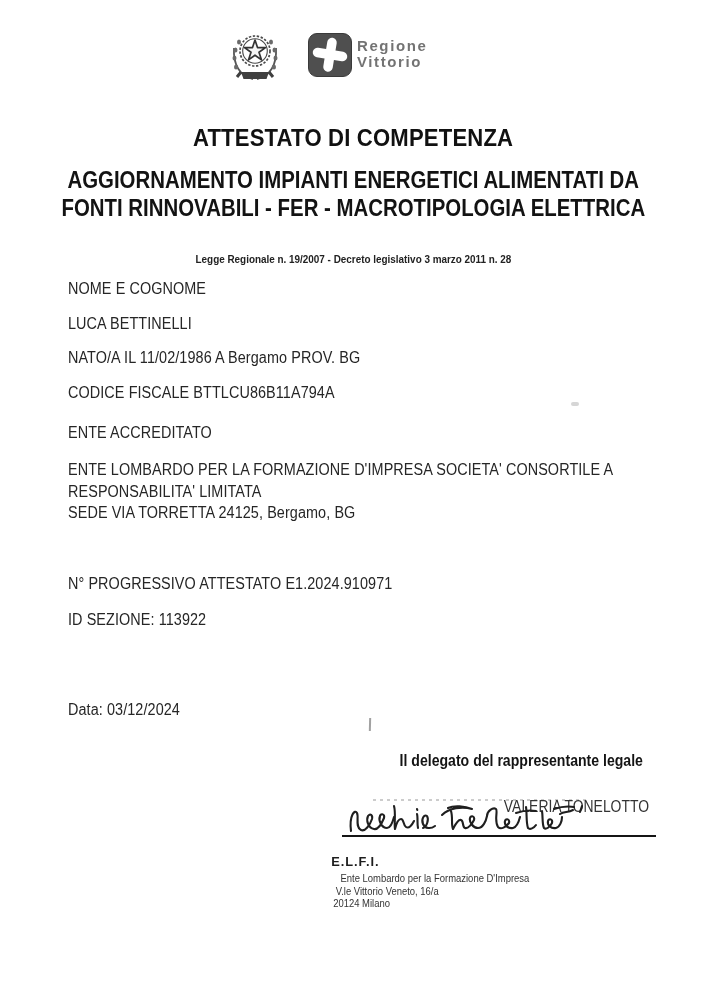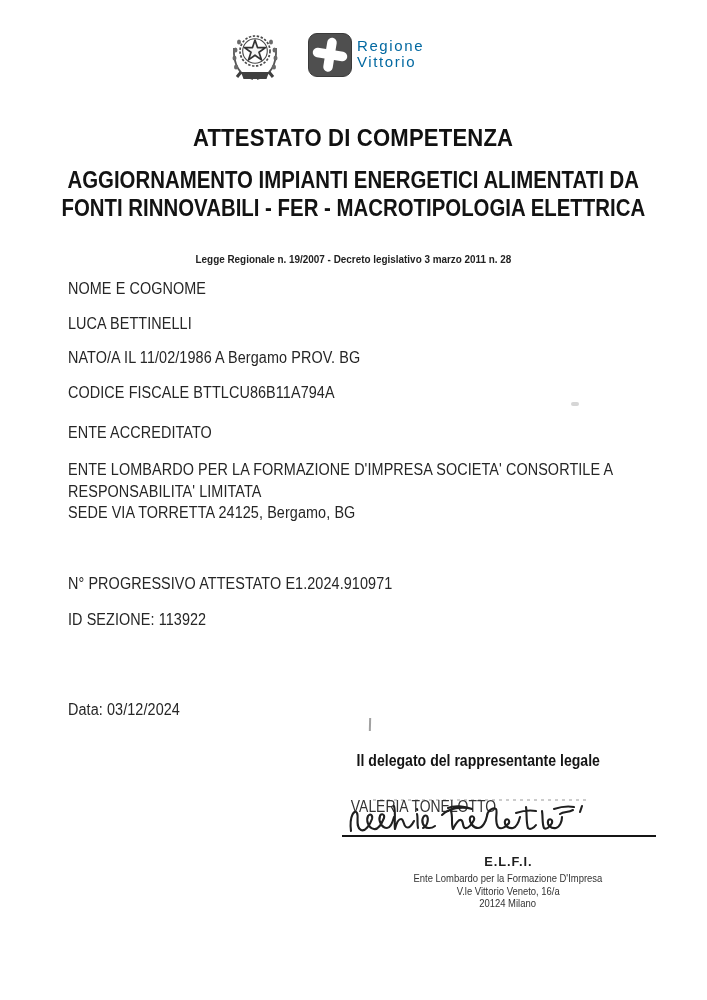--- a/index.html
+++ b/index.html
@@ -4,34 +4,34 @@
 <style>
   html,body{margin:0;padding:0;}
   body{
     width:707px;height:1000px;position:relative;background:#ffffff;
     font-family:"Liberation Sans","DejaVu Sans",sans-serif;
     overflow:hidden;
   }
   .abs{position:absolute;white-space:nowrap;}
   
   .cwrap{position:absolute;left:0;width:707px;text-align:center;}
-  .rwrap{position:absolute;left:340px;width:320px;text-align:left;}
-  .fwrap{position:absolute;left:348px;width:320px;text-align:center;text-decoration:underline;}
+  .rwrap{position:absolute;left:340px;width:320px;text-align:right;}
+  .fwrap{position:absolute;left:330px;width:320px;text-decoration:underline;}
   .cx{display:inline-block;white-space:nowrap;}
   
   .title-text{font-size:24px;font-weight:bold;color:#111;transform:scaleX(0.92);letter-spacing:0.2px;}
   .subtitle-text{font-size:24px;font-weight:bold;color:#131313;transform:scaleX(0.85);}
   .legal-text{font-size:11px;font-weight:bold;color:#222;transform:scaleX(0.9);}
   .body-line{font-size:16px;color:#262626;transform:scaleX(0.9);transform-origin:left top;letter-spacing:0.1px;}
   .body-wrap{position:absolute;left:68px;width:640px;font-size:16px;color:#262626;transform:scaleX(0.9);transform-origin:left top;line-height:22px;white-space:normal;letter-spacing:0.1px;}
   .role-text{font-size:16px;font-weight:bold;color:#141414;transform:scaleX(0.88);}
   .signer-text{font-size:16px;color:#333;transform:scaleX(0.87);}
   .elfi-text{font-size:13.5px;font-weight:bold;color:#1d1d1d;letter-spacing:1px;transform:scaleX(0.95);}
   .org-text{font-size:10.5px;color:#333;transform:scaleX(0.9);}
-  .logo-text{font-size:15px;font-weight:normal;color:#0369a1;letter-spacing:1.6px;line-height:15.5px;}
+  .logo-text{font-size:15px;font-weight:bold;color:#737373;letter-spacing:1.6px;line-height:15.5px;}
   .sig-underline{position:absolute;left:342px;top:835px;width:314px;height:2px;background:#151515;}
   .artifact-tick{position:absolute;left:369px;top:718px;width:2px;height:13px;background:#8a8a8a;opacity:.8;transform:rotate(1.5deg);}
   .artifact-speck{position:absolute;left:571px;top:402px;width:8px;height:4px;background:#b5b5b5;opacity:.55;border-radius:2px;}
   .artifact-streak{position:absolute;left:373px;top:799px;width:214px;height:1.5px;opacity:.5;
     background:repeating-linear-gradient(90deg,#999 0 3px,transparent 3px 7px);}
 </style>
 </head>
 <body>
 
 <svg class="abs" style="left:230px;top:27px;" width="50" height="56" viewBox="0 0 50 56">

